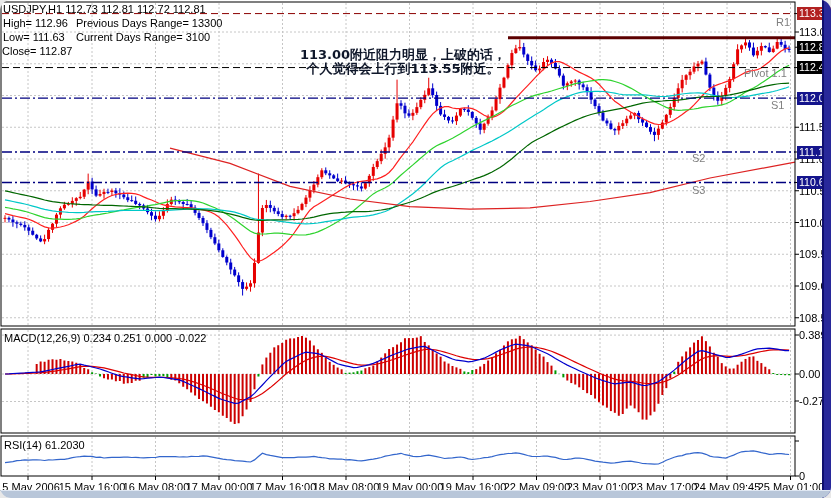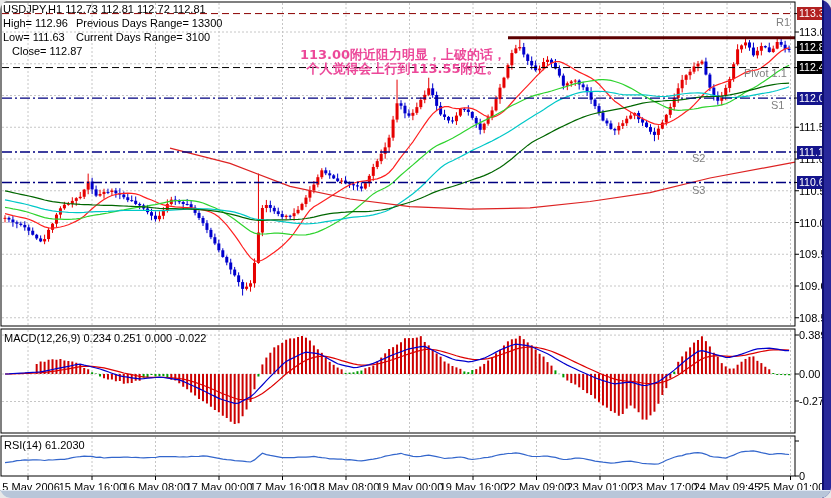--- a/index.html
+++ b/index.html
@@ -716,23 +716,23 @@
       <line x1="795" y1="401" x2="799" y2="401" stroke="#000" stroke-width="1"></line>
       <line x1="795" y1="441" x2="799" y2="441" stroke="#000" stroke-width="1"></line>
       <line x1="795" y1="476" x2="799" y2="476" stroke="#000" stroke-width="1"></line>
     </svg>
 
   <div class="lbl" style="left:3px;top:3px;">USDJPY,H1 112.73 112.81 112.72 112.81</div>
   <div class="lbl" style="left:3px;top:17px;">High= 112.96</div>
   <div class="lbl" style="left:76px;top:17px;">Previous Days Range= 13300</div>
   <div class="lbl" style="left:3px;top:31px;">Low= 111.63</div>
   <div class="lbl" style="left:76px;top:31px;">Current Days Range= 3100</div>
-  <div class="lbl" style="left:12px;top:45px;">Close= 112.87</div>
+  <div class="lbl" style="left:2px;top:45px;">Close= 112.87</div>
 
-  <div class="annotation" id="annotation" style="color: #ec4899;">
+  <div class="annotation" id="annotation" style="color: #0f172a;">
     <div>113.00附近阻力明显，上破的话，</div>
     <div>个人觉得会上行到113.55附近。</div>
   </div>
 
   <div class="lbl" style="left:4px;top:332px;">MACD(12,26,9) 0.234 0.251 0.000 -0.022</div>
   <div class="lbl" style="left:4px;top:439px;">RSI(14) 61.2030</div>
 
   <div id="gen-labels">
       <div class="lbl gray" style="left:776px;top:16px;">R1</div>
       <div class="lbl gray" style="left:744px;top:67px;">Pivot  1.1</div>

